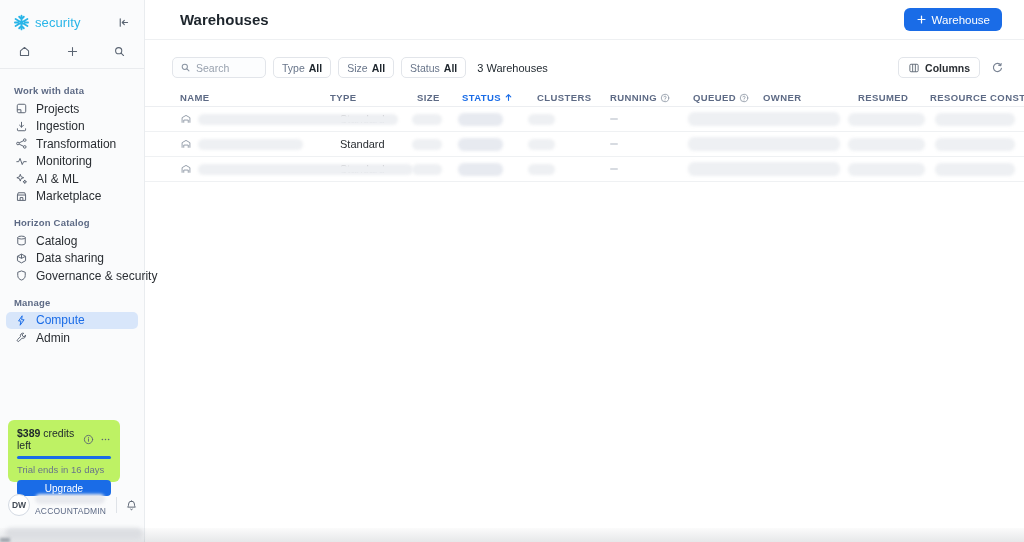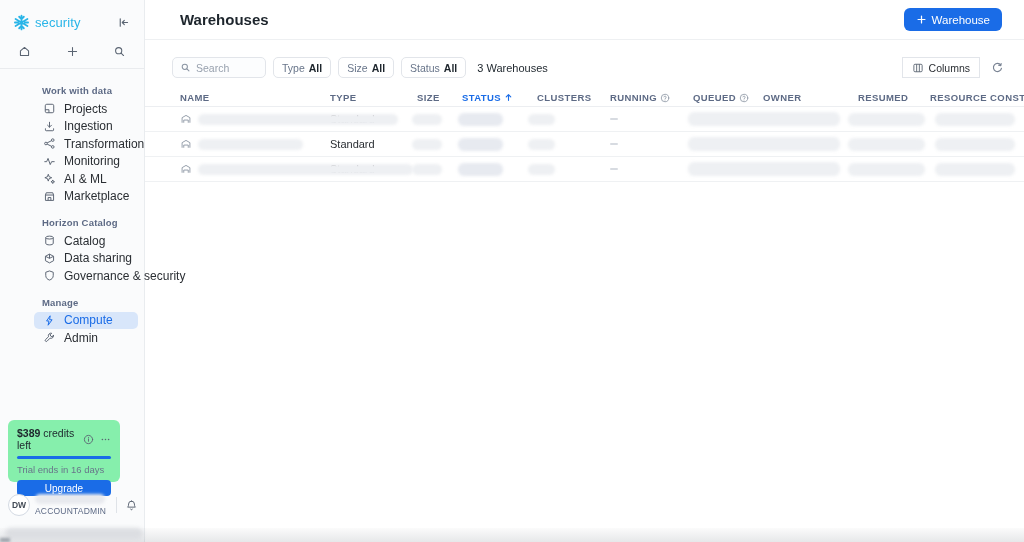--- a/index.html
+++ b/index.html
@@ -16,35 +16,35 @@
     background:#fafbfc; border-right:1px solid #e9ecef;
     position:relative; font-size:12px;
   }
   .logo-row { display:flex; align-items:center; justify-content:space-between; padding:14px 14px 8px 13px; }
   .logo { display:flex; align-items:center; gap:5px; }
   .logo-text { color:#29b5e8; font-size:13px; font-weight:500; letter-spacing:.1px; }
   .collapse-btn { color:#5a6472; cursor:pointer; display:flex; }
   .quick-row { display:flex; align-items:center; justify-content:space-between; padding:6px 18px 10px 18px; border-bottom:1px solid #e9ebee; }
   .quick-row .qicon { color:#5a6472; display:flex; cursor:pointer; }
 
-  .nav { padding-top:4px;margin-left:28px; }
+  .nav { padding-top:4px; }
   .section-label { font-size:9.5px; font-weight:700; color:#5d6a85; padding:12px 14px 4px 14px; letter-spacing:.2px; }
   .nav-item {
     display:flex; align-items:center; gap:8px; height:17.5px;
     padding:0 8px; margin:0 6px; border-radius:5px;
     font-size:12px; color:#2a2e33; cursor:pointer; white-space:nowrap;
   }
   .nav-item .nicon { display:flex; width:14px; justify-content:center; color:#5a6472; flex:none; }
   .nav-item.active { background:#d8e6fa; color:#1a6ce7; font-weight:500; }
   .nav-item.active .nicon { color:#1a6ce7; }
 
   
   .credits-card {
     position:absolute; left:8px; right:24px; top:420px; height:62px;
-    background:#86efac; border-radius:6px; padding:7px 9px 8px 9px;
+    background:#bef264; border-radius:6px; padding:7px 9px 8px 9px;
   }
   .credits-line { display:flex; align-items:center; justify-content:space-between; }
   .credits-text { font-size:10.5px; color:#1d252c; }
   .credits-text b { font-weight:700; }
   .credits-icons { display:flex; align-items:center; gap:6px; color:#5a6472; }
   .progress { height:3px; border-radius:2px; background:#1a6ce7; margin-top:5px; }
   .trial-text { font-size:9.5px; color:#68758a; margin-top:5px; }
   .upgrade-btn {
     margin-top:5px; width:100%; height:16px; background:#1a6ce7; border:none;
     color:#fff; font-size:10px; font-weight:500; border-radius:4px; cursor:pointer;
@@ -92,43 +92,43 @@
     display:flex; align-items:center; gap:4px; height:21px; padding:0 8px;
     border:1px solid #e2e5ea; border-radius:5px; background:#fff; cursor:pointer;
     font-size:10.5px; margin-left:7px; font-family:"Liberation Sans", sans-serif;
   }
   .filter-btn .flabel { color:#68758a; }
   .filter-btn .fvalue { color:#1d252c; font-weight:700; }
   .count-text { font-size:11px; font-weight:500; color:#1d252c; margin-left:11px; }
   .toolbar-right { margin-left:auto; display:flex; align-items:center; gap:11px; }
   .columns-btn {
     display:flex; align-items:center; gap:5px; height:21px; padding:0 9px;
-    border:1px solid #e2e5ea; border-radius:0; background:#fff; cursor:pointer;
-    font-size:10.5px; color:#2a2e33; font-weight:400; font-family:"Liberation Sans", sans-serif;
+    border:1px solid #e2e5ea; border-radius:5px; background:#fff; cursor:pointer;
+    font-size:10.5px; color:#2a2e33; font-weight:700; font-family:"Liberation Sans", sans-serif;
   }
   .refresh-btn { color:#7a8494; display:flex; cursor:pointer; }
 
   
   .table { margin-top:11px; }
   .tgrid {
     display:grid;
     grid-template-columns:150px 87px 45px 75px 73px 83px 70px 95px 72px minmax(0,1fr);
     align-items:center; padding-left:35px;
   }
   .thead { height:18px; border-bottom:1px solid #eceef1; }
   .th {
     font-size:9.5px; font-weight:700; color:#5d6a85; letter-spacing:.4px;
     white-space:nowrap; overflow:hidden; display:flex; align-items:center; gap:3px;
   }
   .th.sorted { color:#1a6ce7; }
   .help-badge { display:flex; flex:none; }
   .trow { height:25px; border-bottom:1px solid #eff1f3; cursor:pointer; }
   .cell { display:flex; align-items:center; min-width:0; }
   .wh-icon { color:#8b95a3; display:flex; margin-right:6px; flex:none; }
-  .type-text { font-size:11px; color:#2a2e33; }
+  .type-text { font-size:11px; color:#2a2e33;margin-left:10px; }
   .pill { height:11px; border-radius:6px; background:#eef0f3; filter:blur(1.5px); flex:none; }
   .pill.dark { background:#e7eaf0; }
   .dash { width:8px; height:2px; background:#d7dbe1; border-radius:1px; filter:blur(.5px); }
 
   
   .bottom-band {
     position:absolute; left:0; right:0; bottom:0; height:14px;
     background:linear-gradient(180deg, rgba(120,125,135,.03), rgba(120,125,135,.18));
     pointer-events:none; z-index:5;
   }

